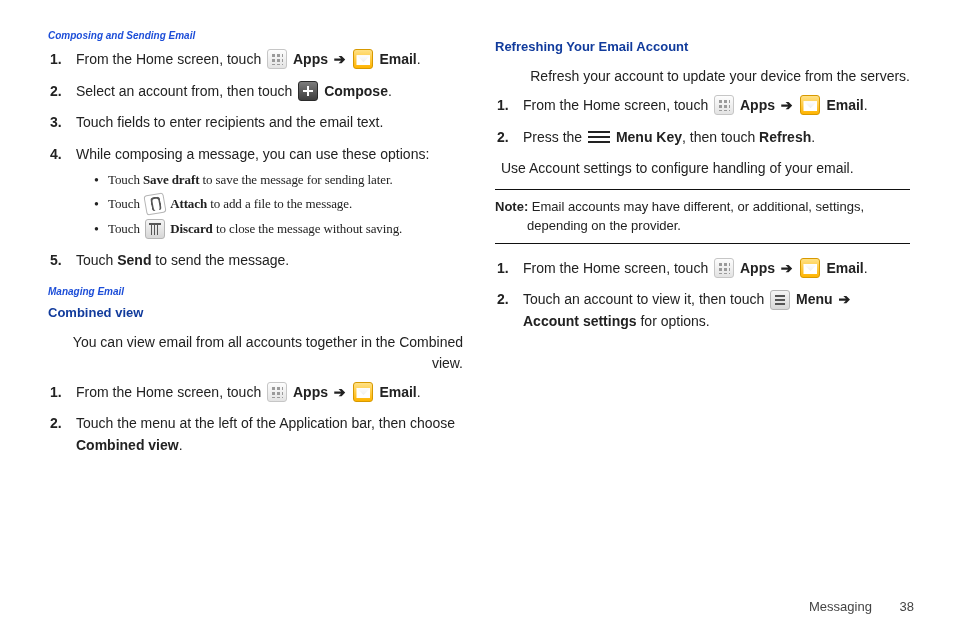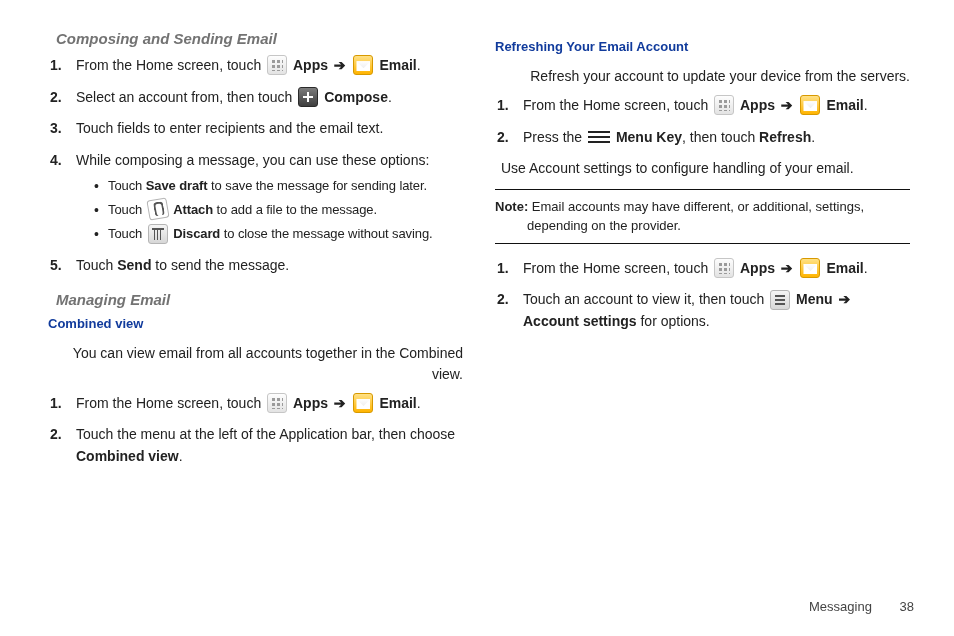--- a/index.html
+++ b/index.html
@@ -22,23 +22,23 @@
     display: flex;
     gap: 32px;
   }
   .col {
     flex: 1 1 0;
     min-width: 0;
   }
   .h-italic {
     font-weight: 700;
     font-style: italic;
-    color: #737373;
-    font-size: 15px;
-    margin: 0 0 8px 8px;
+    color: #1d4ed8;
+    font-size: 10px;
+    margin: 0 0 8px 0;
   }
   .h-blue {
     font-weight: 700;
     color: #113b9c;
     font-size: 13px;
     margin: 12px 0 6px 0;
   }
   ol.steps {
     list-style: none;
     margin: 0;
@@ -63,20 +63,21 @@
     margin: 4px 0 8px 0;
     padding: 0 0 0 32px;
   }
   ul.bullets > li {
     position: relative;
     font-size: 13px;
     line-height: 1.55;
     margin-bottom: 4px;
     font-stretch: condensed;
     letter-spacing: -0.1px;
+    font-family: Liberation Serif, serif;
   }
   ul.bullets > li::before {
     content: "•";
     position: absolute;
     left: -14px;
     top: 0;
     font-size: 14px;
   }
   .body-indent {
     font-size: 14px;

